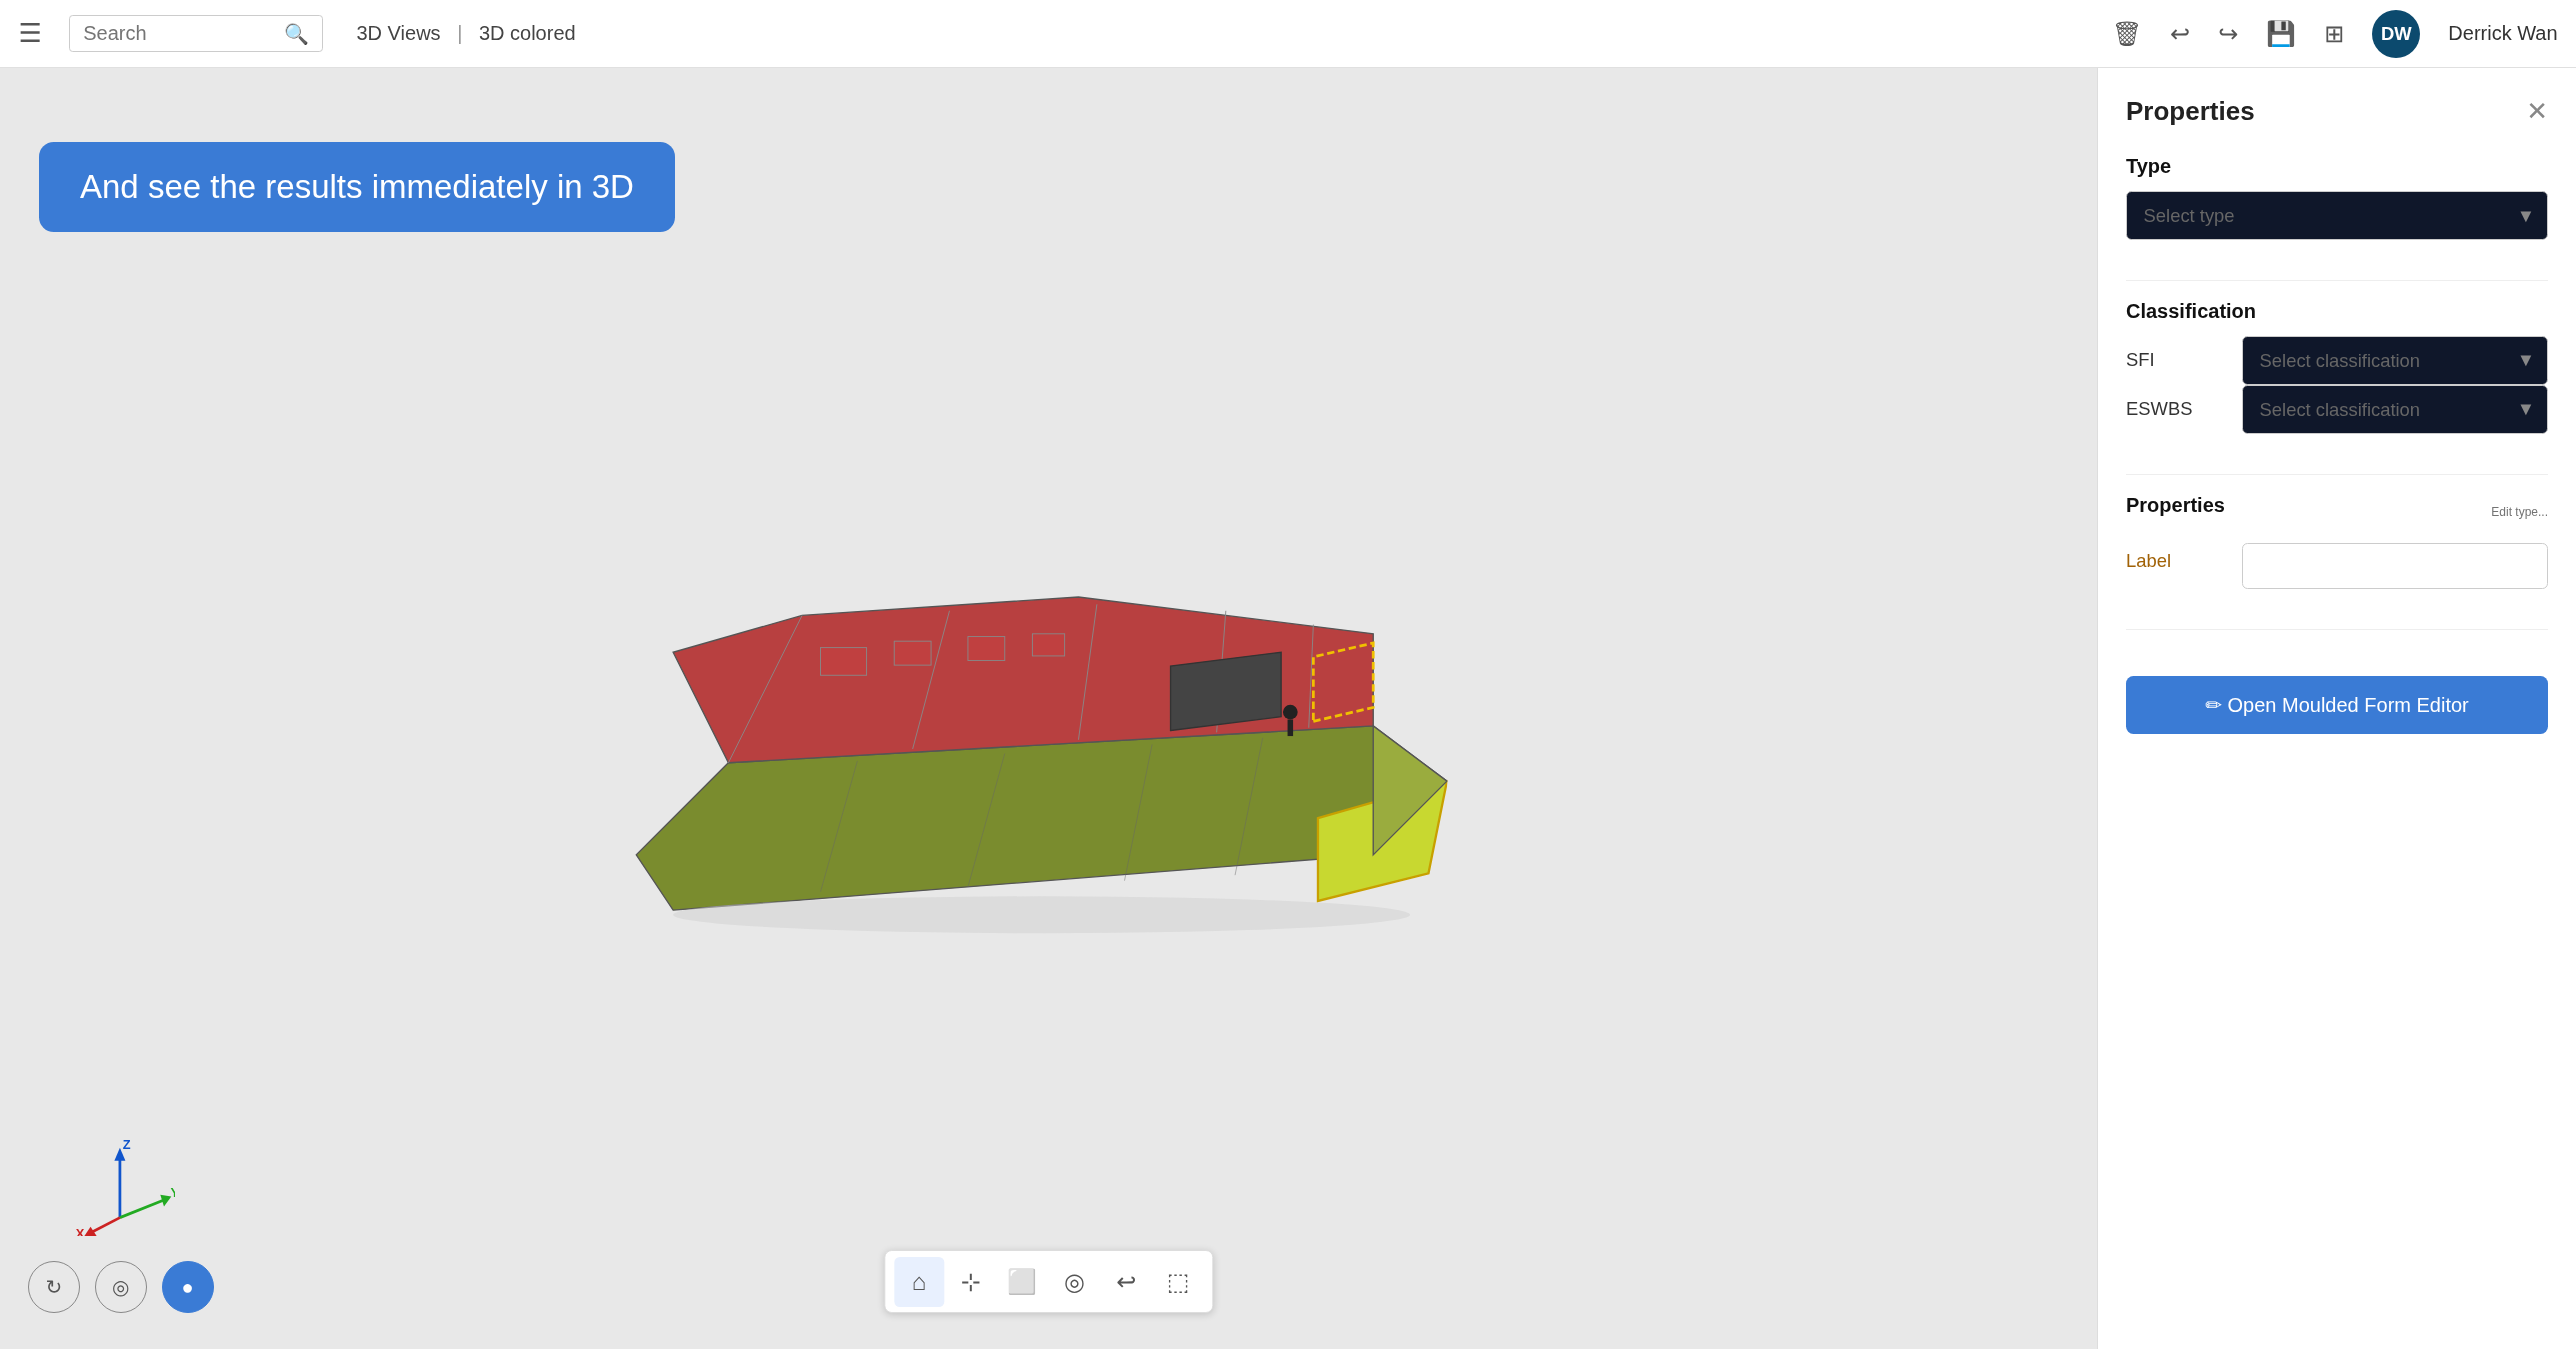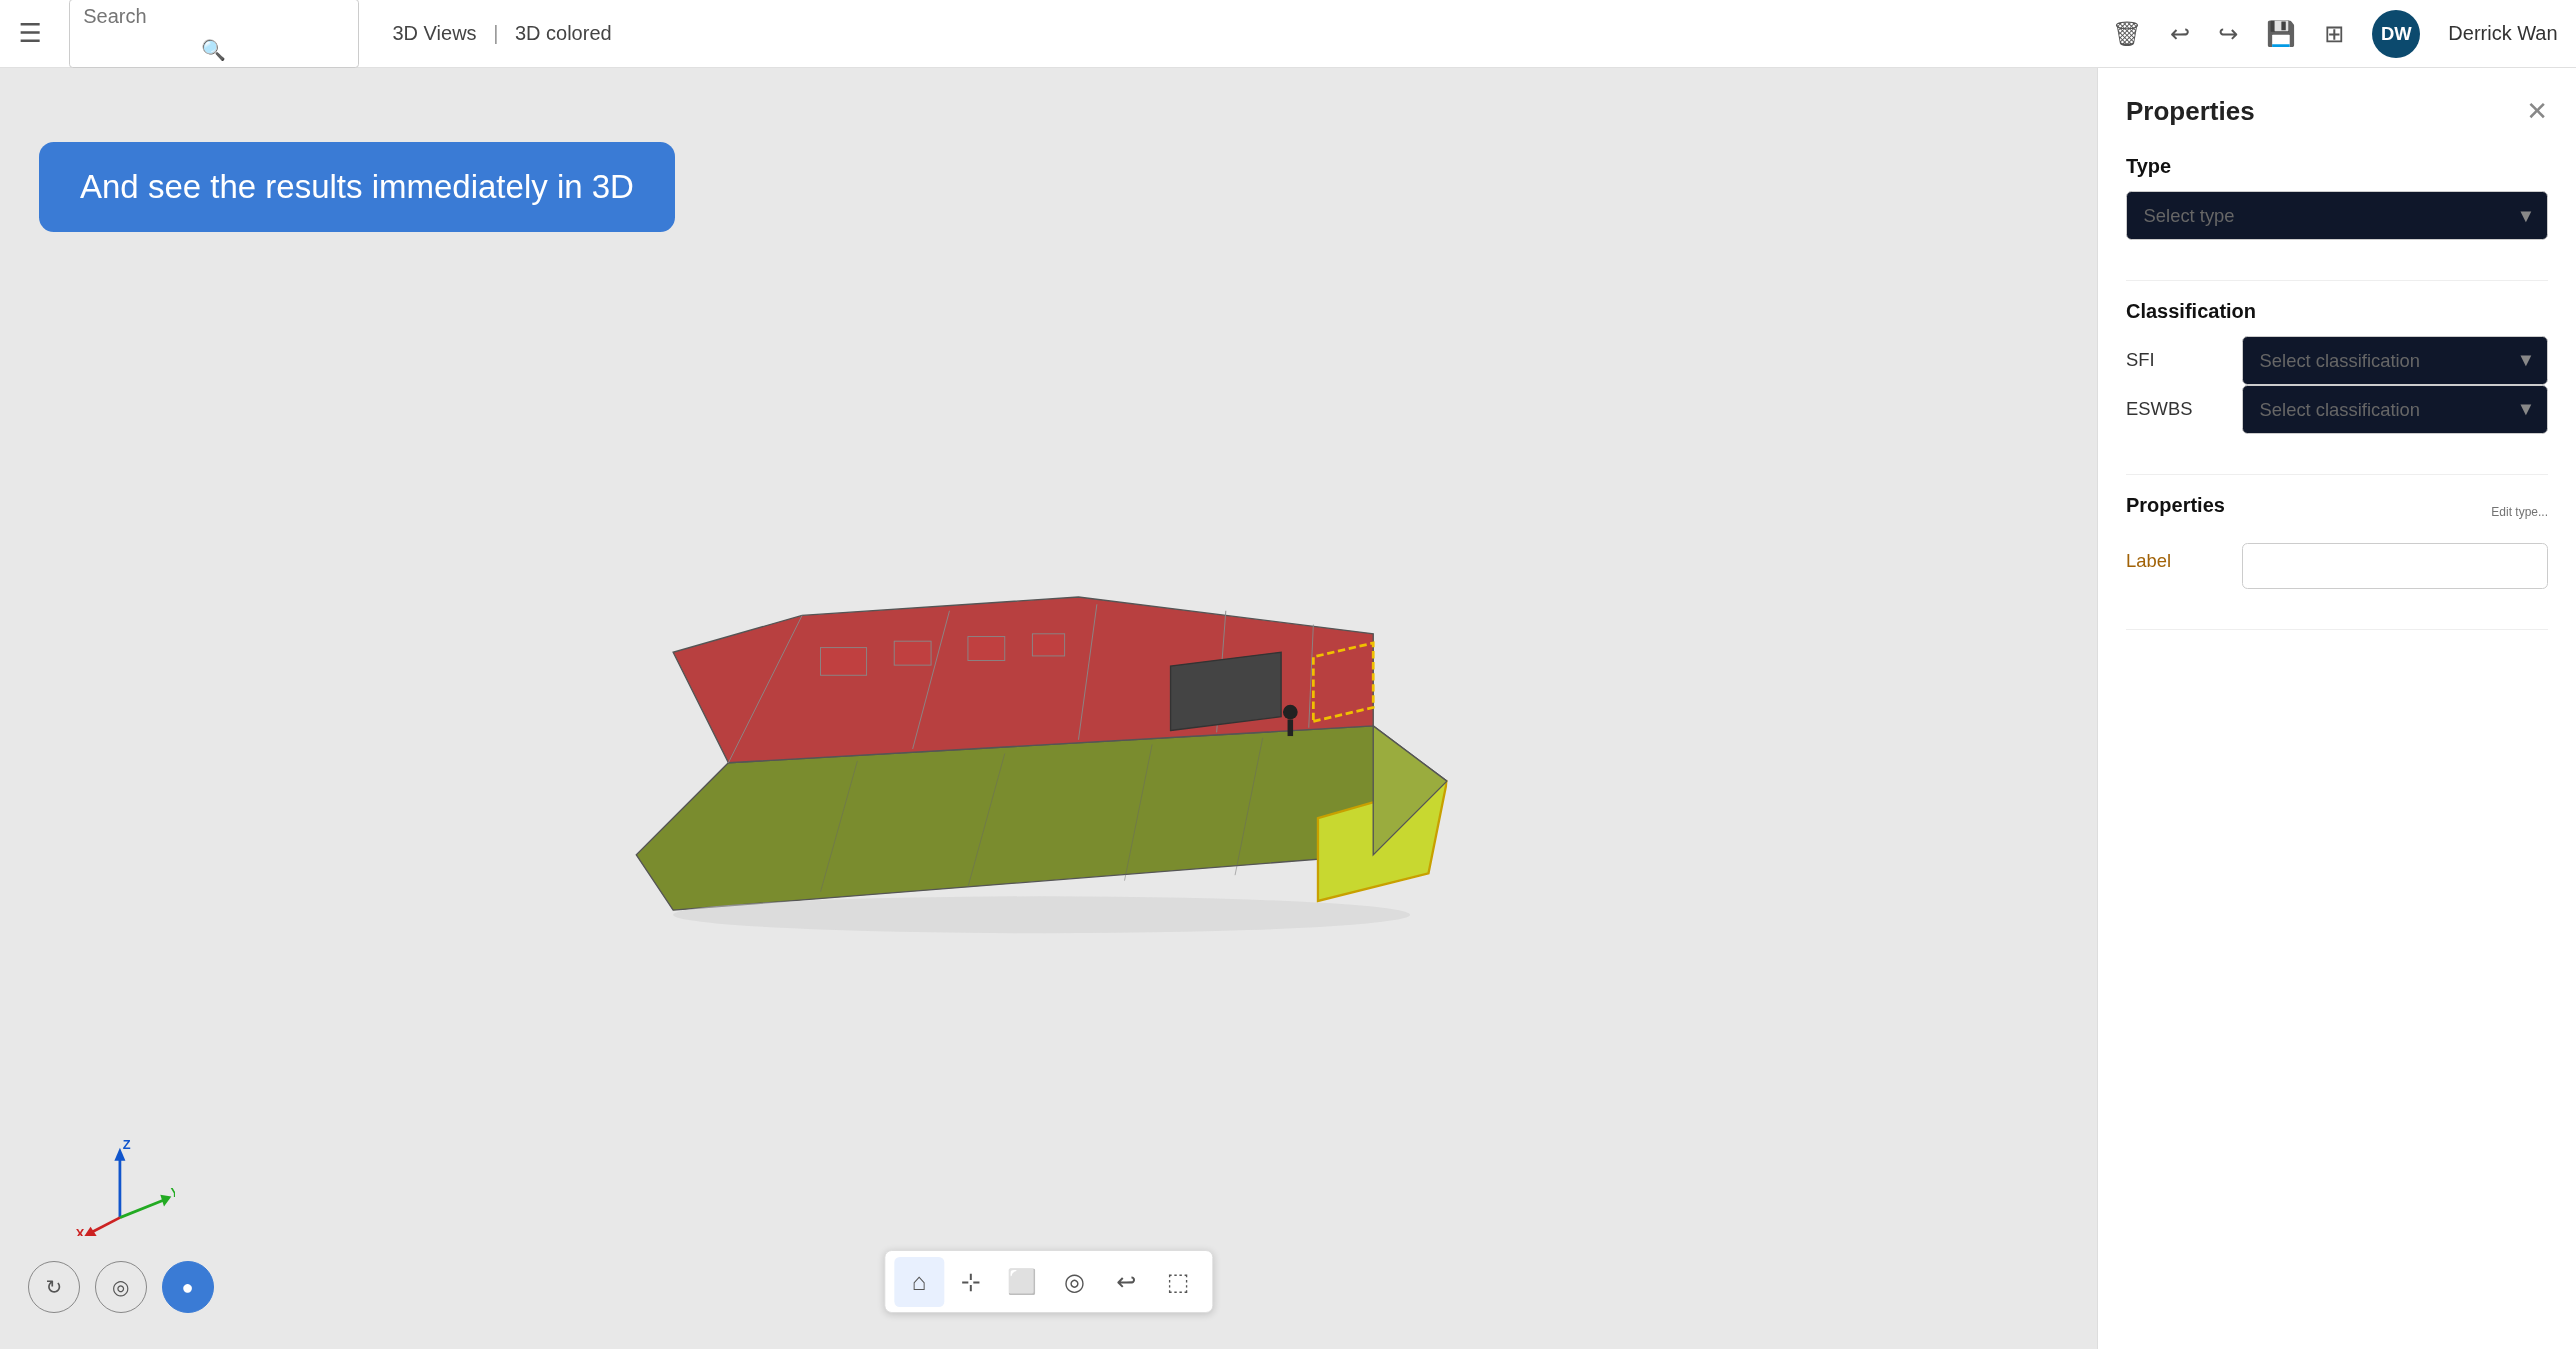--- a/index.html
+++ b/index.html
@@ -6,21 +6,21 @@
     body { font-family: -apple-system, BlinkMacSystemFont, 'Segoe UI', sans-serif; background: #f0f0f0; width: 2576px; height: 1350px; overflow: hidden; display: flex; flex-direction: column; }
 
     
     .topbar {
       display: flex; align-items: center; height: 68px; background: #fff;
       border-bottom: 0.9px solid #e0e0e0; padding: 0 18.4px; gap: 18.4px; flex-shrink: 0;
     }
     .hamburger-icon { font-size: 26px; color: #555; cursor: pointer; margin-right: 9.2px; }
     .search-box {
       display: flex; align-items: center; border: 0.9px solid #ccc; border-radius: 3.7px;
-      padding: 5.5px 13px; gap: 9.2px; width: 290px; background: #fff; flex-direction: column;
+      padding: 5.5px 13px; gap: 9.2px; width: 254px; background: #fff;
     }
     .search-box input { border: none; outline: none; font-size: 20px; color: #555; width: 100%; background: transparent; }
     .search-icon { color: #888; font-size: 20px; }
     .breadcrumb { font-size: 20px; color: #444; margin-left: 14.8px; }
     .breadcrumb .sep { color: #999; margin: 0 11px; }
     .topbar-right { margin-left: auto; display: flex; align-items: center; gap: 28px; }
     .topbar-icon { font-size: 24px; color: #555; cursor: pointer; }
     .avatar {
       width: 48px; height: 48px; border-radius: 50%; background: #0c4a6e;
       display: flex; align-items: center; justify-content: center;
@@ -278,16 +278,17 @@
       </div>
       <div class="classification-grid">
         <span class="field-label">Label</span>
         <input type="text" class="text-input" value="" style="">
       </div>
     </div>
 
     <hr class="divider">
 
 
+    <button class="open-editor-btn">✏ Open Moulded Form Editor</button>
 
   </div>
 </div>
 
 
 </body></html>

